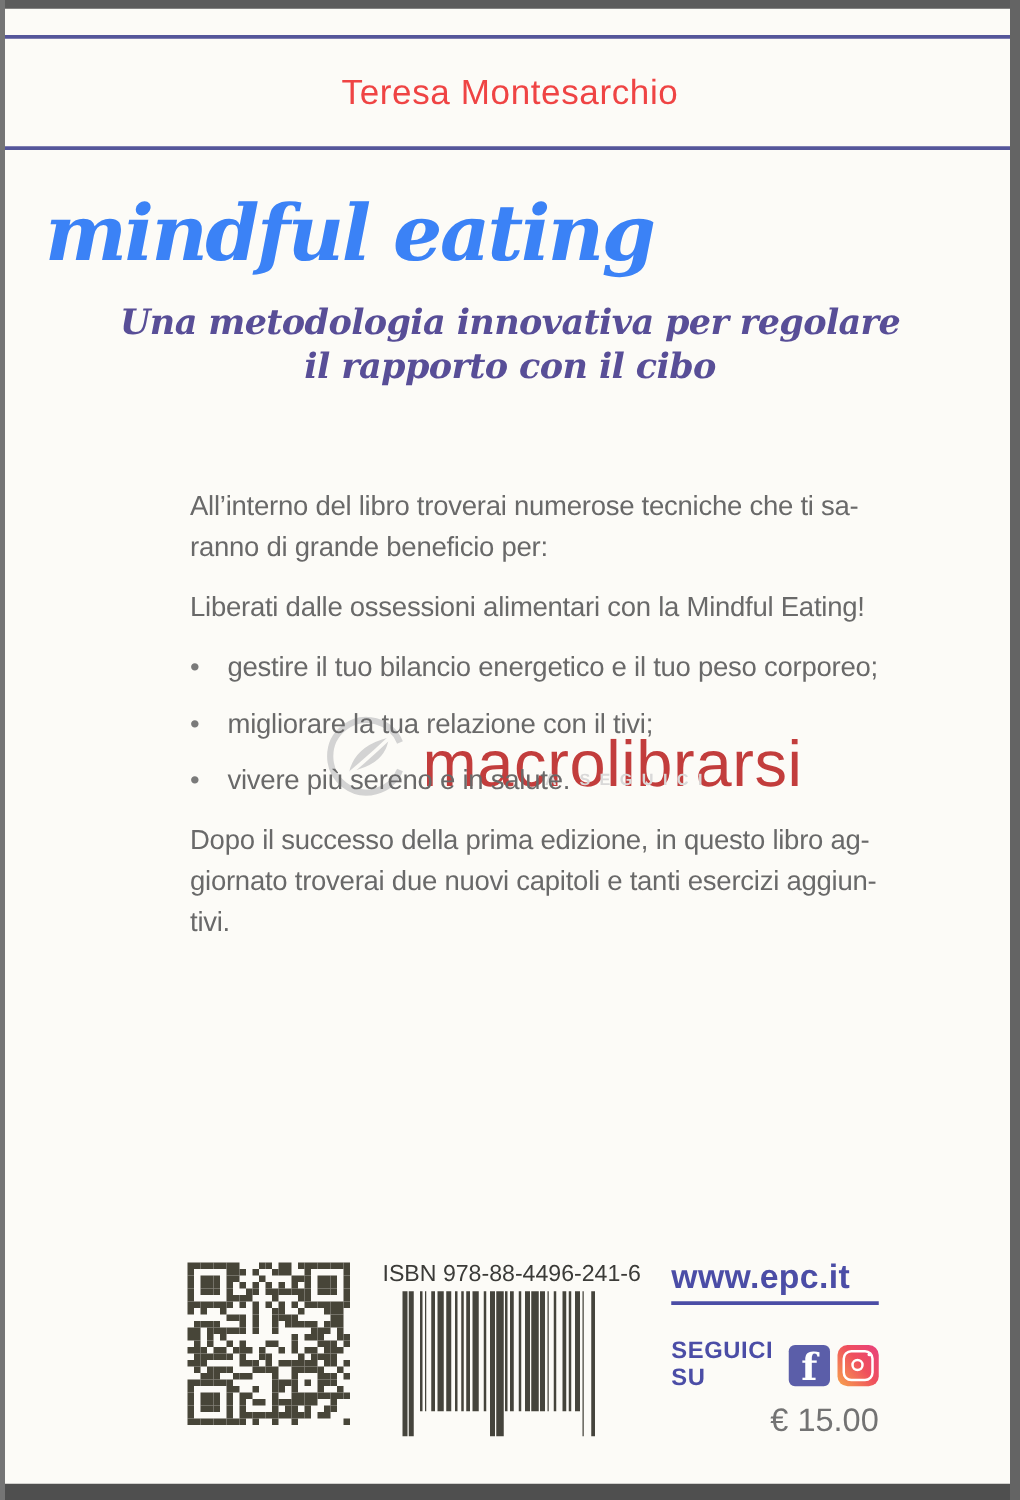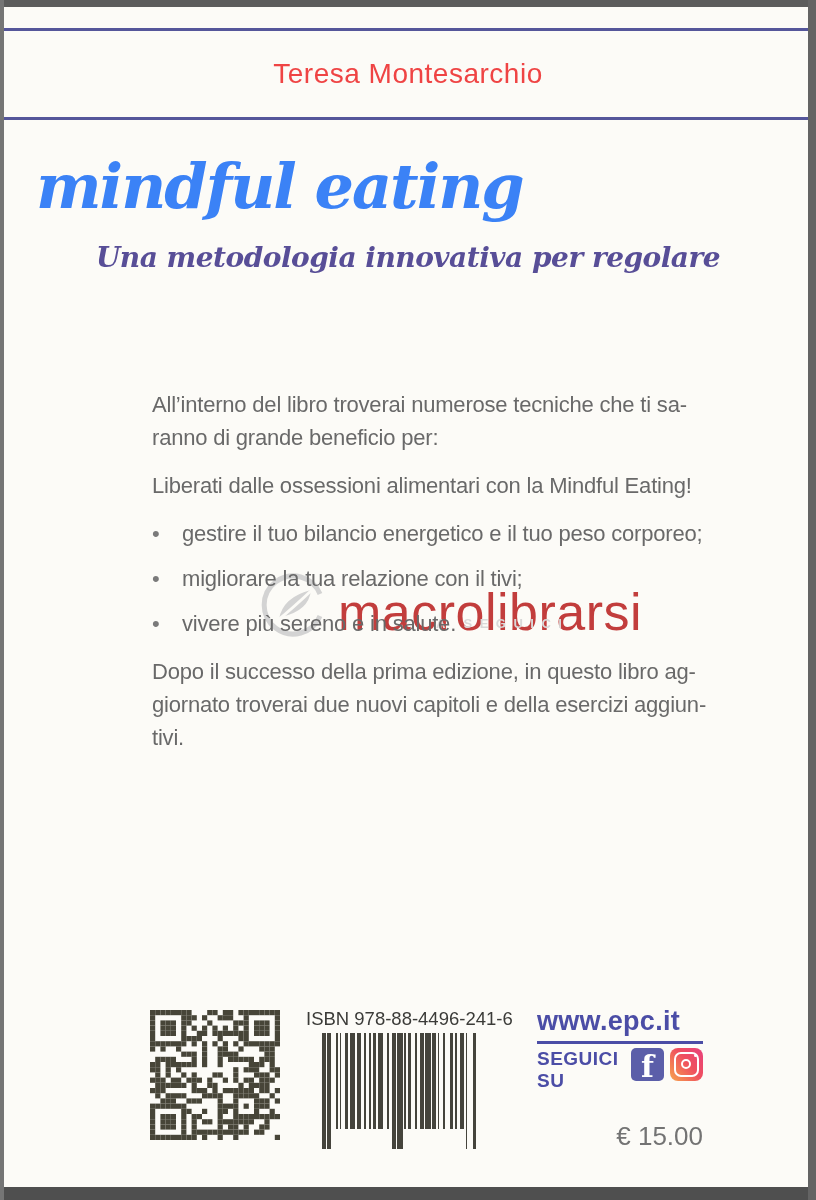--- a/index.html
+++ b/index.html
@@ -65,21 +65,21 @@
     text-align:center;font-size:18.5px;color:#3b3b38;white-space:nowrap;
   }
   .bars{position:relative;margin:3px 0 0 16px;height:118px;
     display:flex;align-items:flex-start;}
   .bars div{background:#45443c;}
   .bars .sp{background:transparent;}
 
   .epc-block{position:absolute;left:537px;top:1006px;width:166px;}
   .website{font-size:27px;font-weight:bold;color:#4b4da6;letter-spacing:.3px;}
   .epc-rule{height:3px;background:#4b4da6;margin-top:4px;}
-  .follow-row{display:flex;align-items:flex-start;margin-top:4px;}
+  .follow-row{display:flex;align-items:center;margin-top:26px;}
   .follow-label{font-size:19px;font-weight:bold;color:#4b4da6;letter-spacing:.5px;}
   .fb-icon{
     width:33px;height:33px;margin-left:7px;border-radius:5px;background:#5b5ea9;
     position:relative;overflow:hidden;flex:0 0 33px;
   }
   .fb-icon span{
     position:absolute;left:10px;top:1px;color:#ffffff;
     font-size:30px;font-weight:bold;font-family:"DejaVu Serif",serif;
   }
   .ig-icon{
@@ -105,20 +105,21 @@
   <div class="edge edge-left"></div>
   <div class="edge edge-right"></div>
 
   <div class="rule rule-1"></div>
   <div class="author">Teresa Montesarchio</div>
   <div class="rule rule-2"></div>
 
   <div class="title">mindful eating</div>
   <div class="subtitle">
     <div>Una metodologia innovativa per regolare</div>
+    <div>il rapporto con il cibo</div>
   </div>
 
   <div class="watermark">
     <span class="wm-leaf">
       <svg width="72" height="72" viewBox="0 0 72 72">
         <path d="M62 26 A29 29 0 1 0 62 48" fill="none" stroke="#cdcdcd" stroke-width="5"></path>
         <path d="M21 51 Q25 29 53 22 Q51 43 23 49 Z" fill="#cdcdcd"></path>
         <path d="M19 53 Q36 39 55 21" stroke="#fcfbf7" stroke-width="3" fill="none"></path>
       </svg>
     </span>
@@ -139,21 +140,21 @@
     <div class="bullet-row">
       <span class="bullet-dot">•</span>
       <span class="bline">migliorare la tua relazione con il tivi;</span>
     </div>
     <div class="bullet-row">
       <span class="bullet-dot">•</span>
       <span class="bline">vivere più sereno e in salute.</span>
     </div>
     <p class="para closing">
       <span class="bline">Dopo il successo della prima edizione, in questo libro ag-</span><br>
-      <span class="bline">giornato troverai due nuovi capitoli e della esercizi aggiun-</span><br>
+      <span class="bline">giornato troverai due nuovi capitoli e tanti esercizi aggiun-</span><br>
       <span class="bline">tivi.</span>
     </p>
   </div>
 
   <div class="qr">
       <svg width="134" height="134" viewBox="0 0 134 134">
         <g transform="translate(2,2)">
           <rect x="0.0" y="0.0" width="5.2" height="5.2" fill="#474538"></rect>
           <rect x="5.2" y="0.0" width="5.2" height="5.2" fill="#474538"></rect>
           <rect x="10.4" y="0.0" width="5.2" height="5.2" fill="#474538"></rect>

